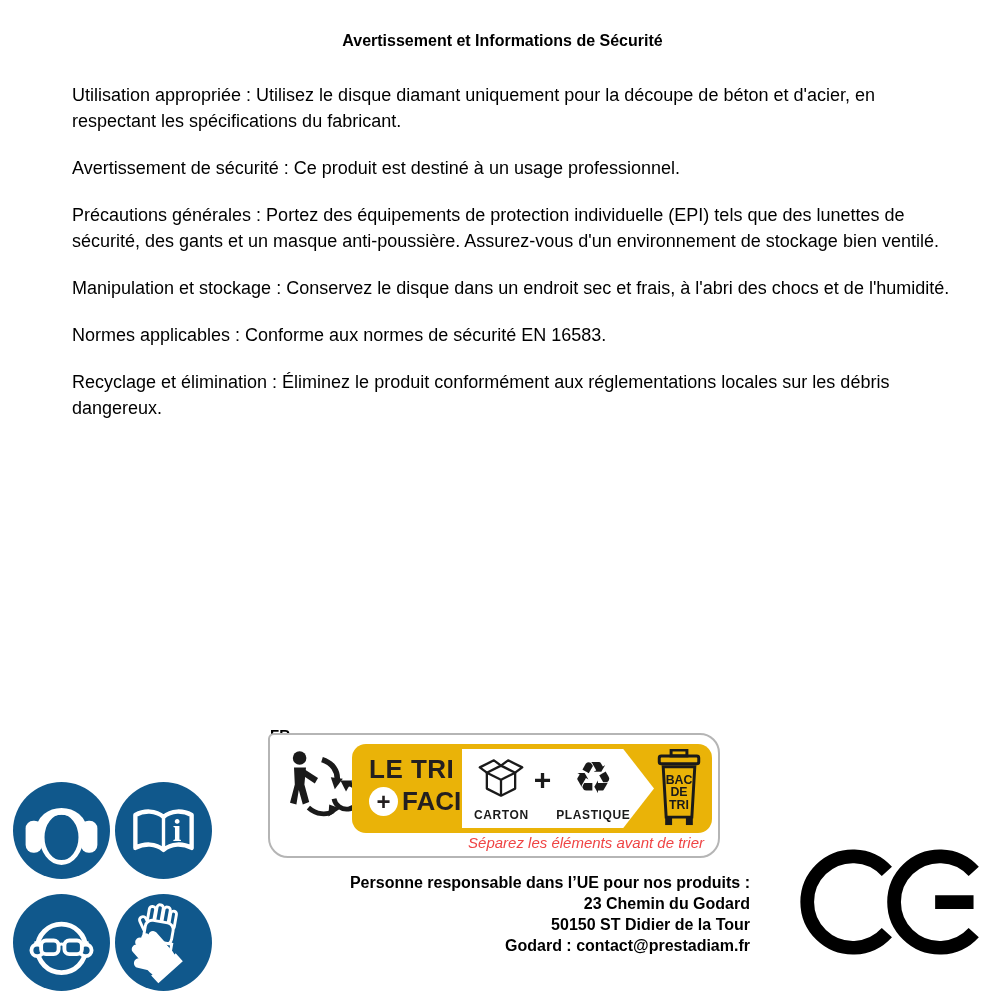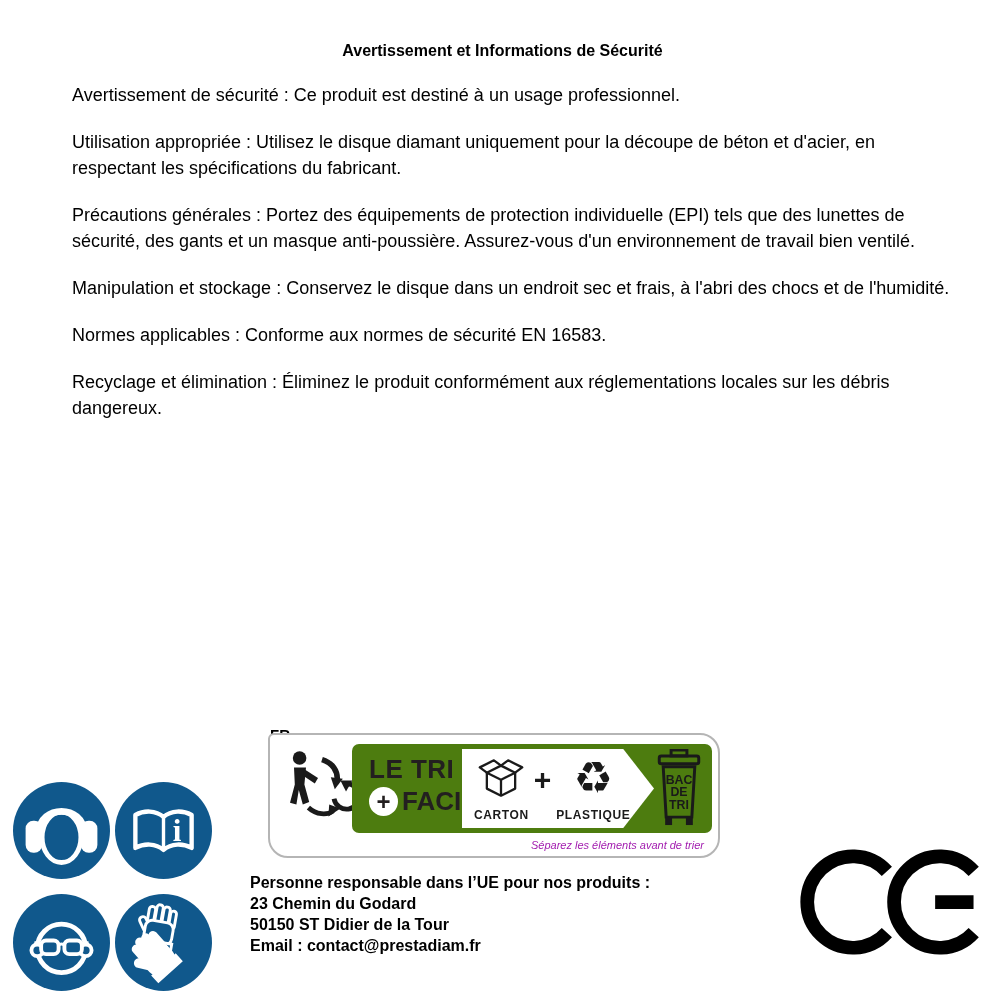--- a/index.html
+++ b/index.html
@@ -2,21 +2,21 @@
 <html><head>
 <meta charset="utf-8">
 <style>
   html,body{margin:0;padding:0;background:#ffffff;}
   .canvas{
     position:relative;width:1005px;height:1005px;background:#ffffff;overflow:hidden;
     font-family:"Liberation Sans","DejaVu Sans",sans-serif;color:#000;
   }
   
   .title{
-    position:absolute;top:42px;left:0;width:100%;text-align:center;
+    position:absolute;top:32px;left:0;width:100%;text-align:center;
     font-size:16px;font-weight:bold;margin:0;
   }
   
   .body-text{position:absolute;left:72px;top:82px;width:882px;}
   .body-text p{margin:0 0 21px 0;font-size:18px;line-height:26px;font-weight:normal;}
   
   .icons-grid{
     position:absolute;left:13px;top:782px;
     display:grid;grid-template-columns:97px 97px;grid-template-rows:97px 97px;
     column-gap:5px;row-gap:15px;
@@ -25,21 +25,21 @@
   
   .fr-tag{position:absolute;left:270px;top:726px;font-size:15px;font-weight:bold;}
   .tri-box{
     position:absolute;left:268px;top:733px;width:452px;height:125px;
     background:#ffffff;border:2px solid #b5b5b5;border-radius:6px 20px 20px 20px;
     box-sizing:border-box;
   }
   .triman{position:absolute;left:8px;top:9px;width:80px;height:84px;}
   .tri-yellow{
     position:absolute;left:82px;top:9px;width:360px;height:89px;
-    background:#4d7c0f;border-radius:7px;
+    background:#eab308;border-radius:14px;
   }
   .tri-headline{position:absolute;left:17px;top:11px;width:100px;color:#231F20;}
   .tri-headline .l1{font-size:26px;font-weight:bold;letter-spacing:.5px;line-height:28px;}
   .tri-headline .l2{display:flex;align-items:center;margin-top:3px;}
   .plus-circle{
     width:29px;height:29px;border-radius:50%;background:#ffffff;color:#231F20;
     display:flex;align-items:center;justify-content:center;
     font-size:24px;font-weight:bold;line-height:1;flex:0 0 auto;
   }
   .tri-headline .facile{font-size:26px;font-weight:bold;margin-left:4px;}
@@ -48,41 +48,41 @@
     clip-path:polygon(0 0,84% 0,100% 50%,84% 100%,0 100%);
     display:flex;align-items:center;padding-left:12px;box-sizing:border-box;
   }
   .material{display:flex;flex-direction:column;align-items:center;}
   .material .cap{font-size:12px;font-weight:bold;letter-spacing:.6px;color:#1a1a1a;margin-top:7px;}
   .mat-plus{font-size:30px;font-weight:bold;color:#1a1a1a;margin:0 5px 18px 5px;line-height:1;}
   .recy-glyph{font-size:44px;line-height:46px;color:#1a1a1a;
     font-family:"DejaVu Sans",sans-serif;}
   .bin{position:absolute;right:7px;top:5px;width:52px;height:79px;}
   .tri-footer{
-    position:absolute;right:14px;bottom:5px;font-size:11px;font-style:italic;color:#a21caf;
+    position:absolute;right:14px;bottom:5px;font-size:15px;font-style:italic;color:#ef4444;
   }
   
   .address{
-    position:absolute;left:250px;top:872px;width:500px;text-align:left;
+    position:absolute;left:250px;top:872px;width:500px;text-align:right;
     font-size:16px;font-weight:bold;line-height:21px;
   }
   
   .ce{position:absolute;left:798px;top:845px;width:192px;height:115px;}
 </style>
 </head>
 <body>
 
 <div class="canvas">
 
   <h1 class="title">Avertissement et Informations de Sécurité</h1>
 
   <div class="body-text">
+    <p>Utilisation appropriée : Utilisez le disque diamant uniquement pour la découpe de béton et d'acier, en respectant les spécifications du fabricant.</p>
     <p>Avertissement de sécurité : Ce produit est destiné à un usage professionnel.</p>
-    <p>Utilisation appropriée : Utilisez le disque diamant uniquement pour la découpe de béton et d'acier, en respectant les spécifications du fabricant.</p>
-    <p>Précautions générales : Portez des équipements de protection individuelle (EPI) tels que des lunettes de sécurité, des gants et un masque anti-poussière. Assurez-vous d'un environnement de travail bien ventilé.</p>
+    <p>Précautions générales : Portez des équipements de protection individuelle (EPI) tels que des lunettes de sécurité, des gants et un masque anti-poussière. Assurez-vous d'un environnement de stockage bien ventilé.</p>
     <p>Manipulation et stockage : Conservez le disque dans un endroit sec et frais, à l'abri des chocs et de l'humidité.</p>
     <p>Normes applicables : Conforme aux normes de sécurité EN 16583.</p>
     <p>Recyclage et élimination : Éliminez le produit conformément aux réglementations locales sur les débris dangereux.</p>
   </div>
 
   <div class="icons-grid">
 
     <svg viewBox="0 0 100 100">
       <circle cx="50" cy="50" r="50" fill="#10588C"></circle>
       <path d="M27,52 C27,23 73,23 73,52" stroke="#fff" stroke-width="7" fill="none"></path>
@@ -195,21 +195,21 @@
       </svg>
     </div>
 
     <div class="tri-footer">Séparez les éléments avant de trier</div>
   </div>
 
   <div class="address">
     <div>Personne responsable dans l’UE pour nos produits :</div>
     <div>23 Chemin du Godard</div>
     <div>50150 ST Didier de la Tour</div>
-    <div>Email : contact@prestadiam.fr</div>
+    <div>Godard : contact@prestadiam.fr</div>
   </div>
 
   <svg class="ce" viewBox="0 0 210 125">
     <g stroke="#000" stroke-width="15" fill="none">
       <path d="M97.2,28.5 A50,50 0 1 0 97.2,95.5"></path>
       <path d="M192.2,28.5 A50,50 0 1 0 192.2,95.5"></path>
       <line x1="150" y1="62" x2="192" y2="62"></line>
     </g>
   </svg>
 

